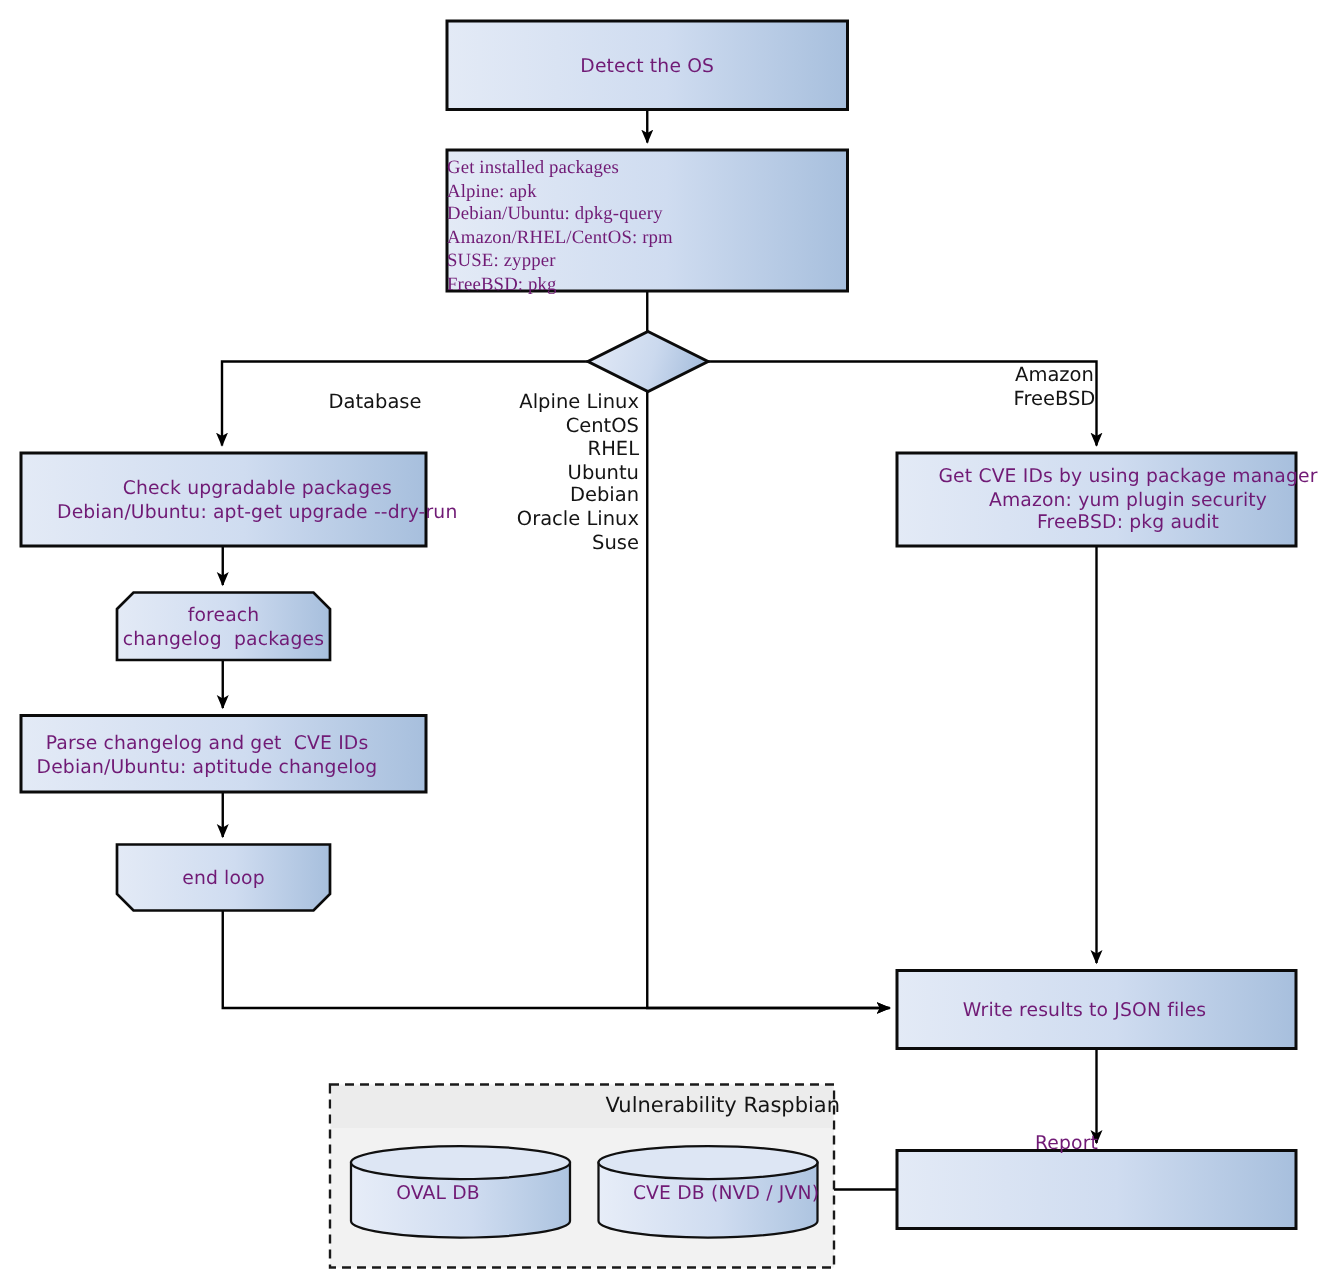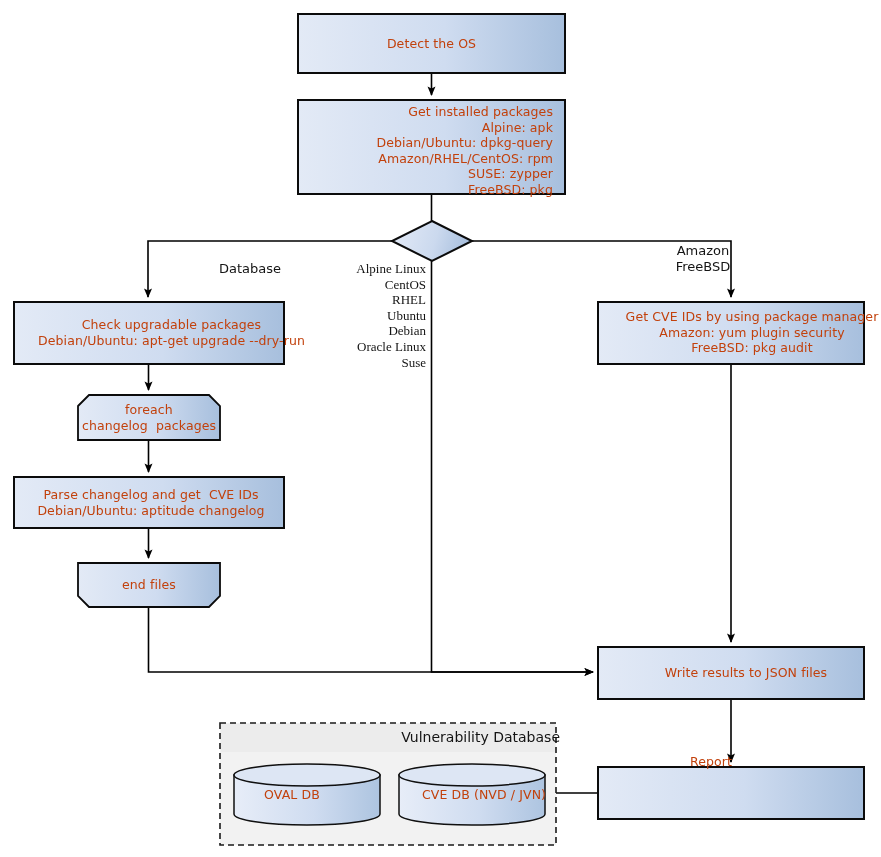--- a/index.html
+++ b/index.html
@@ -25,39 +25,39 @@
     top: 0;
     width: 881px;
     height: 857px;
     pointer-events: none;
   }
   svg.layer * { pointer-events: auto; }
 
   
   .nodetext {
     position: absolute;
-    color: #c2410c;
+    color: #701a75;
     font-size: 12.5px;
     line-height: 15.5px;
     white-space: pre;
     pointer-events: none;
     letter-spacing: 0.1px;
   }
   .nodetext.c { text-align: center; }
-  .nodetext.r { text-align: right; }
+  .nodetext.r { text-align: left; font-family: Liberation Serif, serif; }
 
   .edgelabel {
     position: absolute;
     color: #141414;
     font-size: 13px;
     line-height: 15.6px;
     white-space: pre;
     pointer-events: none;
   }
-  .edgelabel.r { text-align: right; font-family: Liberation Serif, serif; }
+  .edgelabel.r { text-align: right; }
   .edgelabel.c { text-align: center; }
 
   .grouptitle {
     position: absolute;
     color: #141414;
     font-size: 14px;
     white-space: pre;
     text-align: right;
     pointer-events: none;
   }
@@ -165,45 +165,45 @@
 Amazon/RHEL/CentOS: rpm
 SUSE: zypper
 FreeBSD: pkg</div>
 
   <div class="nodetext c" style="left:14px; top:317px; width:315px;">Check upgradable packages
 Debian/Ubuntu: apt-get upgrade --dry-run</div>
 
   <div class="nodetext c" style="left:78px; top:402px; width:142px;">foreach
 changelog  packages</div>
 
-  <div class="nodetext c" style="left:14px; top:487px; width:248px;margin-left:13px;">Parse changelog and get  CVE IDs
+  <div class="nodetext c" style="left:14px; top:487px; width:248px;">Parse changelog and get  CVE IDs
 Debian/Ubuntu: aptitude changelog</div>
 
-  <div class="nodetext c" style="left:78px; top:577px; width:142px;">end files</div>
+  <div class="nodetext c" style="left:78px; top:577px; width:142px;">end loop</div>
 
   <div class="nodetext c" style="left:598px; top:309px; width:308px;">Get CVE IDs by using package manager
 Amazon: yum plugin security
 FreeBSD: pkg audit</div>
 
-  <div class="nodetext c" style="left:613px; top:665px; width:266px;">Write results to JSON files</div>
+  <div class="nodetext c" style="left:590px; top:665px; width:266px;">Write results to JSON files</div>
 
   <div class="nodetext c" style="left:598px; top:754px; width:226px;">Report</div>
 
   <div class="edgelabel c" style="left:160px; top:261px; width:180px;">Database</div>
 
   <div class="edgelabel r" style="left:300px; top:261px; width:126px;">Alpine Linux
 CentOS
 RHEL
 Ubuntu
 Debian
 Oracle Linux
 Suse</div>
 
   <div class="edgelabel c" style="left:611px; top:243px; width:184px;">Amazon
 FreeBSD</div>
 
-  <div class="grouptitle" style="left:220px; top:729px; width:340px;">Vulnerability Database</div>
+  <div class="grouptitle" style="left:220px; top:729px; width:340px;">Vulnerability Raspbian</div>
 
   <div class="nodetext c" style="left:234px; top:787px; width:116px;">OVAL DB</div>
 
   <div class="nodetext c" style="left:415px; top:787px; width:138px;">CVE DB (NVD / JVN)</div>
 
 </div>
 
 </body></html>

